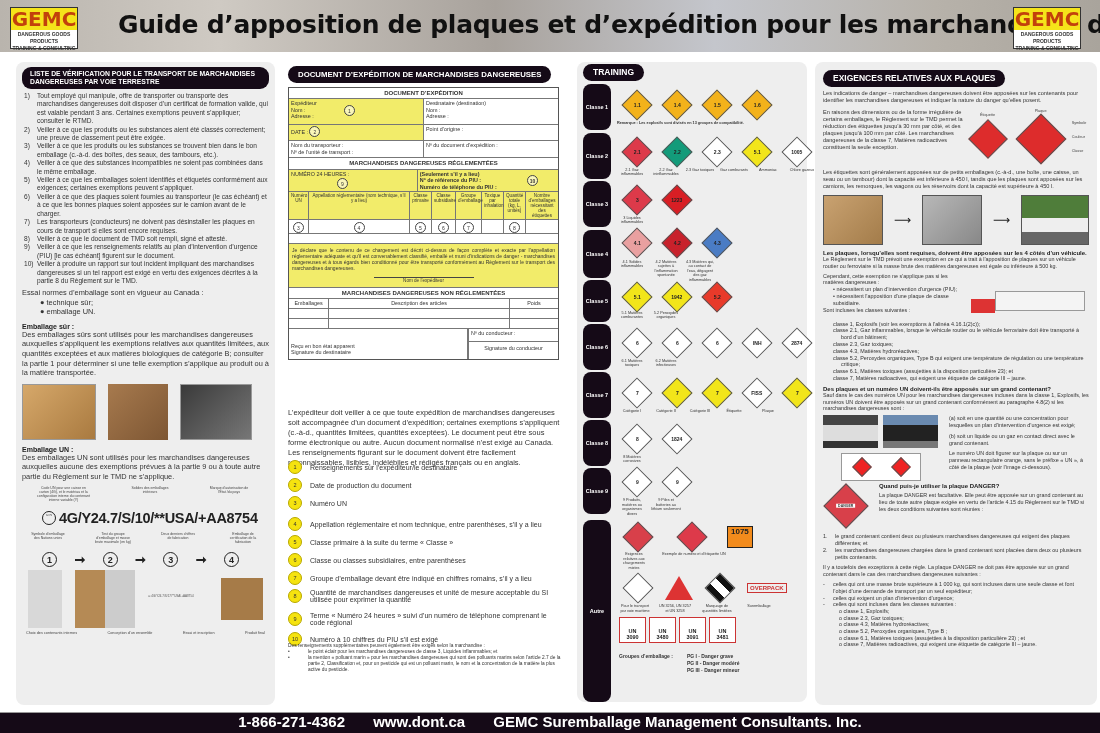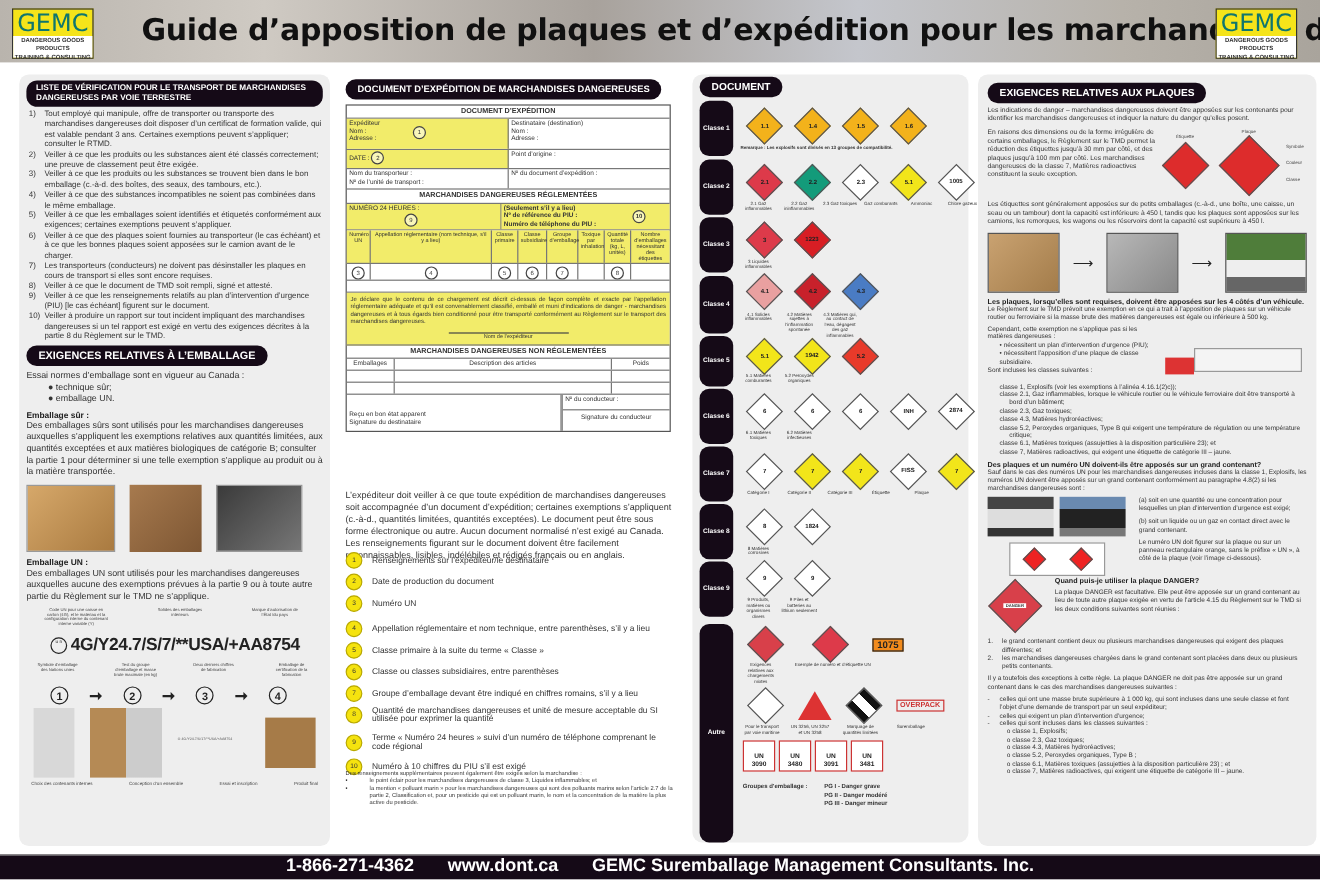--- a/index.html
+++ b/index.html
@@ -1,19 +1,19 @@
 <!DOCTYPE html>
 <html><head>
 <meta charset="utf-8">
 <style>
 *{box-sizing:border-box;margin:0;padding:0}
 body{width:1100px;height:733px;overflow:hidden;background:#fff;font-family:"Liberation Sans",sans-serif;color:#222;position:relative}
 .header{position:absolute;left:0;top:0;width:1100px;height:52px;background:linear-gradient(90deg,#b9b4ad 0%,#cfcac3 20%,#a8a29c 45%,#c4c6cc 65%,#b7b2aa 85%,#a9a49c 100%)}
 .logo{position:absolute;top:7px;width:68px;height:42px;background:#f5e41a;border:1px solid #333;text-align:center}
-.logo .big{font-weight:normal;font-size:20px;line-height:22px;color:#0f766e;font-family:"DejaVu Sans",sans-serif}
+.logo .big{font-weight:bold;font-size:20px;line-height:22px;color:#c2410c;font-family:"DejaVu Sans",sans-serif}
 .logo .small{background:#fff;font-size:5px;line-height:7px;font-weight:bold;color:#333;padding:1px 0;height:18px}
 .title{position:absolute;left:118px;top:10px;font-size:25px;font-weight:bold;color:#111;font-family:"DejaVu Sans",sans-serif;letter-spacing:-0.3px;white-space:nowrap}
 .panel{position:absolute;top:62px;background:#eeeeee;border-radius:8px}
 .pill{display:inline-block;background:#150a17;color:#fff;font-weight:bold;font-size:9.5px;padding:3px 10px;border-radius:10px;line-height:11px}
 .txt{font-size:6.6px;line-height:8.6px;color:#333}
 ol.check{list-style:none;padding-left:2px}
 ol.check li{display:flex;font-size:6.6px;line-height:8.4px;color:#333}
 ol.check li .n{width:13px;flex:none}
 .sub{font-weight:bold;font-size:7px;color:#222;margin-top:6px}
 .photo{display:inline-block;height:56px;border:1px solid #999}
@@ -96,21 +96,20 @@
       </li>
       <li>
         <span class="n">9)</span>
         <span>Veiller à ce que les renseignements relatifs au plan d’intervention d’urgence (PIU) [le cas échéant] figurent sur le document.</span>
       </li>
       <li>
         <span class="n">10)</span>
         <span>Veiller à produire un rapport sur tout incident impliquant des marchandises dangereuses si un tel rapport est exigé en vertu des exigences décrites à la partie 8 du Règlement sur le TMD.</span>
       </li>
     </ol>
-  <div class="pill" style="margin-top:3px;font-size:9px">EXIGENCES RELATIVES À L’EMBALLAGE</div>
   <div class="txt" style="margin-top:3px;font-size:7.4px;line-height:9.5px">Essai normes d’emballage sont en vigueur au Canada :</div>
   <div class="txt" style="padding-left:18px;font-size:7.4px;line-height:9.5px">
     <div>● <span>technique sûr;</span></div>
     <div>● <span>emballage UN.</span></div>
   </div>
   <div class="sub">Emballage sûr :</div>
   <div class="txt" style="font-size:7.4px;line-height:9.6px">Des emballages sûrs sont utilisés pour les marchandises dangereuses auxquelles s’appliquent les exemptions relatives aux quantités limitées, aux quantités exceptées et aux matières biologiques de catégorie B; consulter la partie 1 pour déterminer si une telle exemption s’applique au produit ou à la matière transportée.</div>
   <div style="display:flex;gap:12px;margin-top:6px">
     <div class="photo" style="width:74px;background:linear-gradient(135deg,#d6a86a,#a97a40)"></div>
     <div class="photo" style="width:60px;background:linear-gradient(135deg,#a77a4e,#7d5633);border:none"></div>
@@ -118,21 +117,21 @@
   </div>
   <div class="sub">Emballage UN :</div>
   <div class="txt" style="font-size:7.4px;line-height:9.6px">Des emballages UN sont utilisés pour les marchandises dangereuses auxquelles aucune des exemptions prévues à la partie 9 ou à toute autre partie du Règlement sur le TMD ne s’applique.</div>
   <div style="display:flex;justify-content:space-between;font-size:3.5px;color:#444;margin-top:4px;padding:0 20px 0 14px">
     <span style="width:55px;text-align:center">Code UN pour une caisse en carton (4G), et le matériau et la configuration interne du contenant interne variable (Y)</span>
     <span style="width:40px;text-align:center">Solides des emballages intérieurs</span>
     <span style="width:40px;text-align:center">Marque d’autorisation de l’État /du pays</span>
   </div>
   <div style="display:flex;align-items:center;margin-top:8px;padding-left:20px">
     <span style="display:inline-block;width:14px;height:14px;border:1px solid #222;border-radius:50%;font-size:4px;text-align:center;line-height:6px;margin-right:3px">u n</span>
-    <span style="font-size:14.5px;font-weight:bold;color:#222;letter-spacing:-0.3px">4G/Y24.7/S/7/**USA/+AA8754</span>
+    <span style="font-size:14.5px;font-weight:bold;color:#222;letter-spacing:-0.3px">4G/Y24.7/S/10/**USA/+AA8754</span>
   </div>
   <div style="display:flex;justify-content:space-between;font-size:3.5px;color:#444;margin-top:6px;padding:0 8px">
     <span style="width:36px;text-align:center">Symbole d’emballage des Nations unies</span>
     <span style="width:36px;text-align:center">Test du groupe d’emballage et masse brute maximale (en kg)</span>
     <span style="width:36px;text-align:center">Deux derniers chiffres de fabrication</span>
     <span style="width:36px;text-align:center">Emballage de certification de la fabrication</span>
   </div>
   <div style="display:flex;justify-content:space-between;align-items:center;margin-top:8px;padding:0 30px 0 20px;font-size:13px;font-weight:bold">
     <span style="width:15px;height:15px;border:1px solid #222;border-radius:50%;font-size:9px;text-align:center;line-height:14px">1</span>
     <span>➞</span>
@@ -288,21 +287,21 @@
       <span style="width:20px">•</span>
       <span>le point éclair pour les marchandises dangereuses de classe 3, Liquides inflammables; et</span>
     </div>
   <div style="display:flex">
       <span style="width:20px;flex:none">•</span>
       <span>la mention « polluant marin » pour les marchandises dangereuses qui sont des polluants marins selon l’article 2.7 de la partie 2, Classification et, pour un pesticide qui est un polluant marin, le nom et la concentration de la matière la plus active du pesticide.</span>
     </div>
 </div>
 
 <div class="panel" style="left:577px;width:230px;height:640px"></div>
-<div class="pill" style="position:absolute;left:583px;top:64px;font-size:8.5px">DOCUMENT</div>
+<div class="pill" style="position:absolute;left:583px;top:64px;font-size:8.5px">TRAINING</div>
 <div id="classes">
     <div class="cls-row" style="top:84px;height:46px">
       <div class="cls-tab" style="height:46px">Classe 1</div>
       <div style="flex:1;padding-left:6px">
         <div style="display:flex;align-items:center;height:32px">
           <div class="diam" style="background:#f3b21b">
             <span>1.1</span>
           </div>
           <div class="diam" style="background:#f3b21b">
             <span>1.4</span>
@@ -494,21 +493,21 @@
         <div style="display:flex;gap:4px">
           <span class="lab" style="width:30px">9 Produits, matières ou organismes divers</span>
           <span class="lab" style="width:30px">9 Piles et batteries au lithium seulement</span>
         </div>
       </div>
     </div>
   </div>
 <div class="cls-row" style="top:520px;height:182px;align-items:stretch">
   <div class="cls-tab" style="height:182px">Autre</div>
   <div style="flex:1;padding-left:8px;position:relative">
-    <div style="display:flex;align-items:center;gap:16px;margin-top:6px">
+    <div style="display:flex;gap:16px;margin-top:6px">
       <div class="diam" style="background:#d8404a;margin:0 8px"></div>
       <div class="diam" style="background:#dd3a4a;margin:0 8px"></div>
       <div style="background:#f28b1c;border:1px solid #222;font-weight:bold;font-size:8px;padding:0 3px">1075</div>
     </div>
     <div style="display:flex;gap:10px;margin-top:4px" class="lab">
         <span style="width:30px">Exigences relatives aux chargements mixtes</span>
         <span style="width:70px">Exemple de numéro et d’étiquette UN</span>
       </div>
     <div style="display:flex;align-items:center;gap:8px;margin-top:6px">
       <div class="diam" style="background:#fff;margin:0 8px"></div>

